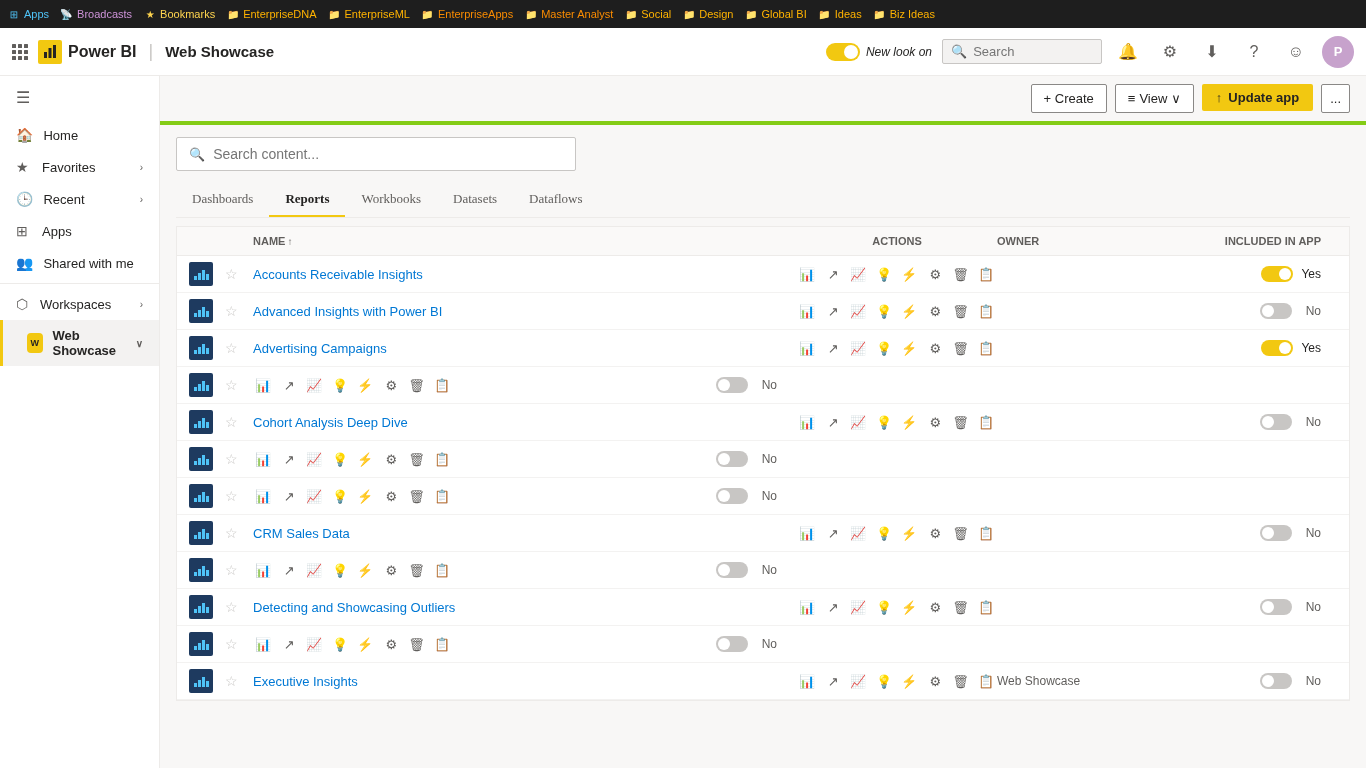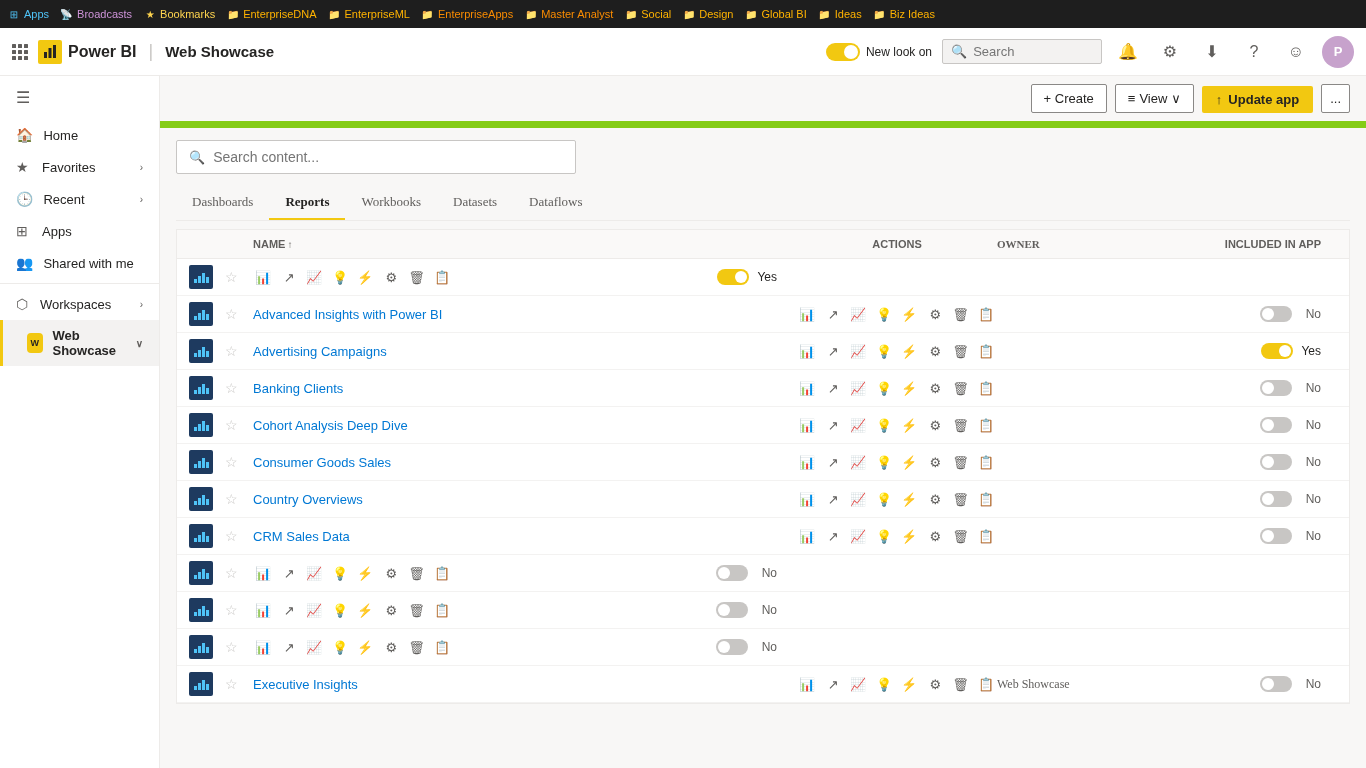--- a/index.html
+++ b/index.html
@@ -61,20 +61,21 @@
     }
     .header-divider { color: #c8c6c4; margin: 0 2px; font-size: 18px; }
     .workspace-name { font-size: 15px; font-weight: 600; color: #252423; }
     .header-spacer { flex: 1; }
     .new-look-toggle {
       display: flex;
       align-items: center;
       gap: 6px;
       font-size: 12px;
       color: #252423;
+      font-style: italic;
     }
     .toggle-on {
       width: 34px;
       height: 18px;
       background: #f2c811;
       border-radius: 9px;
       position: relative;
       cursor: pointer;
     }
     .toggle-on::after {
@@ -204,26 +205,26 @@
       flex: 1;
       background: #f8f7f6;
       display: flex;
       flex-direction: column;
       overflow: hidden;
     }
 
     
     .action-bar {
       display: flex;
-      align-items: flex-end;
+      align-items: flex-start;
       justify-content: flex-end;
       padding: 8px 16px;
       background: #f8f7f6;
       gap: 8px;
-      border-bottom: 7px solid #84cc16;
+      border-bottom: 4px solid #84cc16;
     }
     .create-btn {
       display: flex;
       align-items: center;
       gap: 4px;
       padding: 6px 12px;
       border: 1px solid #8a8886;
       background: white;
       border-radius: 2px;
       cursor: pointer;
@@ -327,21 +328,21 @@
       border-bottom: 1px solid #edebe9;
       font-size: 11px;
       font-weight: 600;
       color: #605e5c;
       text-transform: uppercase;
     }
     .col-icon { width: 36px; min-width: 36px; }
     .col-star { width: 28px; min-width: 28px; }
     .col-name { flex: 1; display: flex; align-items: flex-end; gap: 2px; cursor: pointer; }
     .col-actions { width: 200px; min-width: 200px; text-align: center; }
-    .col-owner { width: 180px; min-width: 180px; font-family: Liberation Serif, serif; }
+    .col-owner { width: 180px; min-width: 180px; }
     .col-included { width: 160px; min-width: 160px; text-align: right; padding-right: 16px; }
     .showing-count {
       font-size: 12px;
       color: #605e5c;
       text-align: right;
       padding: 6px 16px;
       background: #faf9f8;
       border-bottom: 1px solid #edebe9;
     }
 
@@ -677,20 +678,21 @@
       <div class="report-icon">
         <div class="bar-chart-mini">
           <div class="bar-mini" style="height:4px;"></div>
           <div class="bar-mini" style="height:7px;"></div>
           <div class="bar-mini" style="height:10px;"></div>
           <div class="bar-mini" style="height:6px;"></div>
         </div>
       </div>
     </div>
     <div class="row-star col-star">☆</div>
+    <div class="row-name col-name">Accounts Receivable Insights</div>
     <div class="row-actions col-actions">
       <div class="action-icon" title="Lineage">📊</div>
       <div class="action-icon" title="Share">↗</div>
       <div class="action-icon" title="Analyze">📈</div>
       <div class="action-icon" title="Quick insights">💡</div>
       <div class="action-icon" title="Connect">⚡</div>
       <div class="action-icon" title="Settings">⚙</div>
       <div class="action-icon" title="Delete">🗑</div>
       <div class="action-icon" title="Copy">📋</div>
     </div>
@@ -763,21 +765,20 @@
       <div class="report-icon">
         <div class="bar-chart-mini">
           <div class="bar-mini" style="height:4px;"></div>
           <div class="bar-mini" style="height:7px;"></div>
           <div class="bar-mini" style="height:10px;"></div>
           <div class="bar-mini" style="height:6px;"></div>
         </div>
       </div>
     </div>
     <div class="row-star col-star">☆</div>
-    <div class="row-name col-name">Banking Clients</div>
     <div class="row-actions col-actions">
       <div class="action-icon" title="Lineage">📊</div>
       <div class="action-icon" title="Share">↗</div>
       <div class="action-icon" title="Analyze">📈</div>
       <div class="action-icon" title="Quick insights">💡</div>
       <div class="action-icon" title="Connect">⚡</div>
       <div class="action-icon" title="Settings">⚙</div>
       <div class="action-icon" title="Delete">🗑</div>
       <div class="action-icon" title="Copy">📋</div>
     </div>
@@ -821,21 +822,20 @@
       <div class="report-icon">
         <div class="bar-chart-mini">
           <div class="bar-mini" style="height:4px;"></div>
           <div class="bar-mini" style="height:7px;"></div>
           <div class="bar-mini" style="height:10px;"></div>
           <div class="bar-mini" style="height:6px;"></div>
         </div>
       </div>
     </div>
     <div class="row-star col-star">☆</div>
-    <div class="row-name col-name">Consumer Goods Sales</div>
     <div class="row-actions col-actions">
       <div class="action-icon" title="Lineage">📊</div>
       <div class="action-icon" title="Share">↗</div>
       <div class="action-icon" title="Analyze">📈</div>
       <div class="action-icon" title="Quick insights">💡</div>
       <div class="action-icon" title="Connect">⚡</div>
       <div class="action-icon" title="Settings">⚙</div>
       <div class="action-icon" title="Delete">🗑</div>
       <div class="action-icon" title="Copy">📋</div>
     </div>
@@ -850,21 +850,20 @@
       <div class="report-icon">
         <div class="bar-chart-mini">
           <div class="bar-mini" style="height:4px;"></div>
           <div class="bar-mini" style="height:7px;"></div>
           <div class="bar-mini" style="height:10px;"></div>
           <div class="bar-mini" style="height:6px;"></div>
         </div>
       </div>
     </div>
     <div class="row-star col-star">☆</div>
-    <div class="row-name col-name">Country Overviews</div>
     <div class="row-actions col-actions">
       <div class="action-icon" title="Lineage">📊</div>
       <div class="action-icon" title="Share">↗</div>
       <div class="action-icon" title="Analyze">📈</div>
       <div class="action-icon" title="Quick insights">💡</div>
       <div class="action-icon" title="Connect">⚡</div>
       <div class="action-icon" title="Settings">⚙</div>
       <div class="action-icon" title="Delete">🗑</div>
       <div class="action-icon" title="Copy">📋</div>
     </div>
@@ -936,20 +935,21 @@
       <div class="report-icon">
         <div class="bar-chart-mini">
           <div class="bar-mini" style="height:4px;"></div>
           <div class="bar-mini" style="height:7px;"></div>
           <div class="bar-mini" style="height:10px;"></div>
           <div class="bar-mini" style="height:6px;"></div>
         </div>
       </div>
     </div>
     <div class="row-star col-star">☆</div>
+    <div class="row-name col-name">Detecting and Showcasing Outliers</div>
     <div class="row-actions col-actions">
       <div class="action-icon" title="Lineage">📊</div>
       <div class="action-icon" title="Share">↗</div>
       <div class="action-icon" title="Analyze">📈</div>
       <div class="action-icon" title="Quick insights">💡</div>
       <div class="action-icon" title="Connect">⚡</div>
       <div class="action-icon" title="Settings">⚙</div>
       <div class="action-icon" title="Delete">🗑</div>
       <div class="action-icon" title="Copy">📋</div>
     </div>

